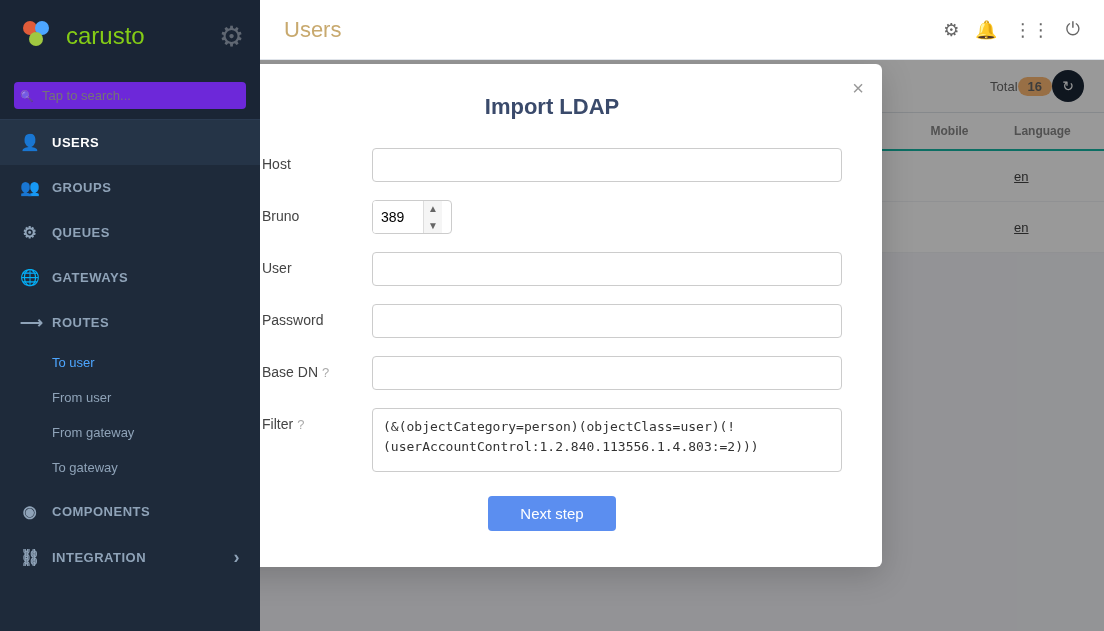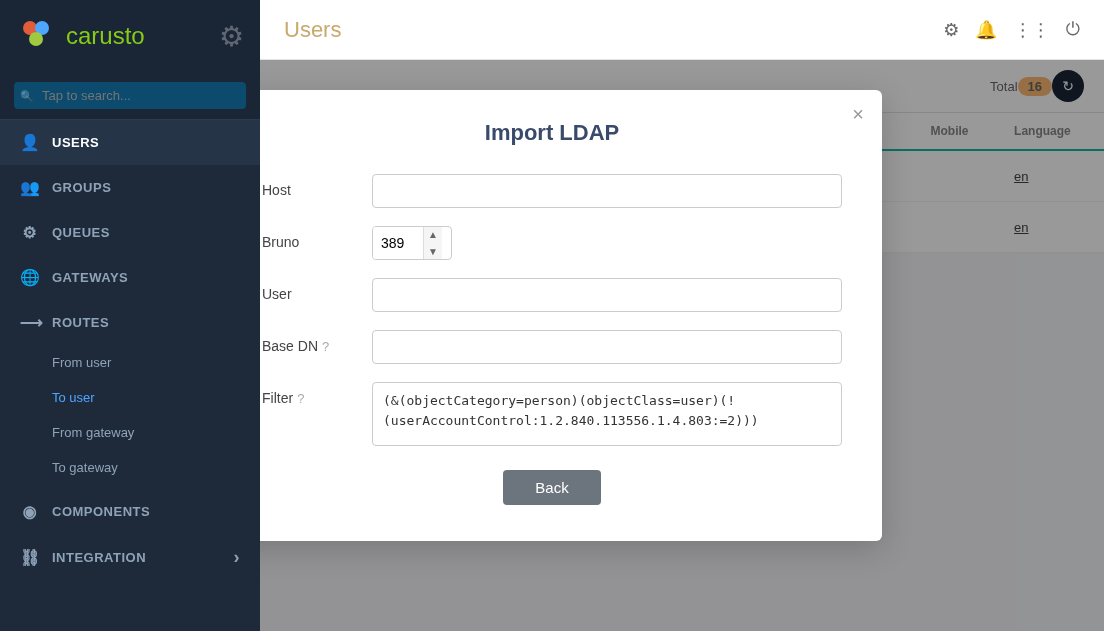--- a/index.html
+++ b/index.html
@@ -36,21 +36,21 @@
       opacity: 0.3;
       font-size: 28px;
     }
     .sidebar-search {
       padding: 10px 14px;
       background: #1a2535;
       border-bottom: 1px solid #2a3a50;
     }
     .sidebar-search input {
       width: 100%;
-      background: #0c4a6e;
+      background: #6d28d9;
       border: none;
       border-radius: 4px;
       padding: 6px 10px 6px 28px;
       color: #aaa;
       font-size: 13px;
       outline: none;
     }
     .search-wrap {
       position: relative;
     }
@@ -374,25 +374,25 @@
     <span>QUEUES</span>
   </div>
   <div class="nav-item">
     <span class="nav-icon">🌐</span>
     <span>GATEWAYS</span>
   </div>
   <div class="nav-item">
     <span class="nav-icon">⟶</span>
     <span>ROUTES</span>
   </div>
+  <div class="nav-sub-item active">
+    <span>To user</span>
+  </div>
   <div class="nav-sub-item">
     <span>From user</span>
-  </div>
-  <div class="nav-sub-item active">
-    <span>To user</span>
   </div>
   <div class="nav-sub-item">
     <span>From gateway</span>
   </div>
   <div class="nav-sub-item">
     <span>To gateway</span>
   </div>
   <div class="nav-item" style="margin-top:4px;">
     <span class="nav-icon">◉</span>
     <span>COMPONENTS</span>
@@ -478,36 +478,40 @@
               <button class="port-arrow">▼</button>
             </div>
           </div>
         </div>
 
         <div class="form-row">
           <label class="form-label">User</label>
           <input type="text" class="form-input" style="">
         </div>
 
+        <div class="form-row">
+          <label class="form-label">Password</label>
+          <input type="password" class="form-input" style="">
+        </div>
 
         <div class="form-row">
           <label class="form-label">
             <span>Base DN</span>
             <span class="help-icon">?</span>
           </label>
           <input type="text" class="form-input" style="">
         </div>
 
         <div class="form-row">
           <label class="form-label">
             <span>Filter</span>
             <span class="help-icon">?</span>
           </label>
           <textarea class="filter-textarea" style="">(&amp;(objectCategory=person)(objectClass=user)(!(userAccountControl:1.2.840.113556.1.4.803:=2)))</textarea>
         </div>
 
         <div class="modal-footer">
-          <button class="btn-back">Back</button>
+          <button class="btn-next">Next step</button>
         </div>
       </div>
     </div>
   </div>
 </div>
 
 </body></html>

